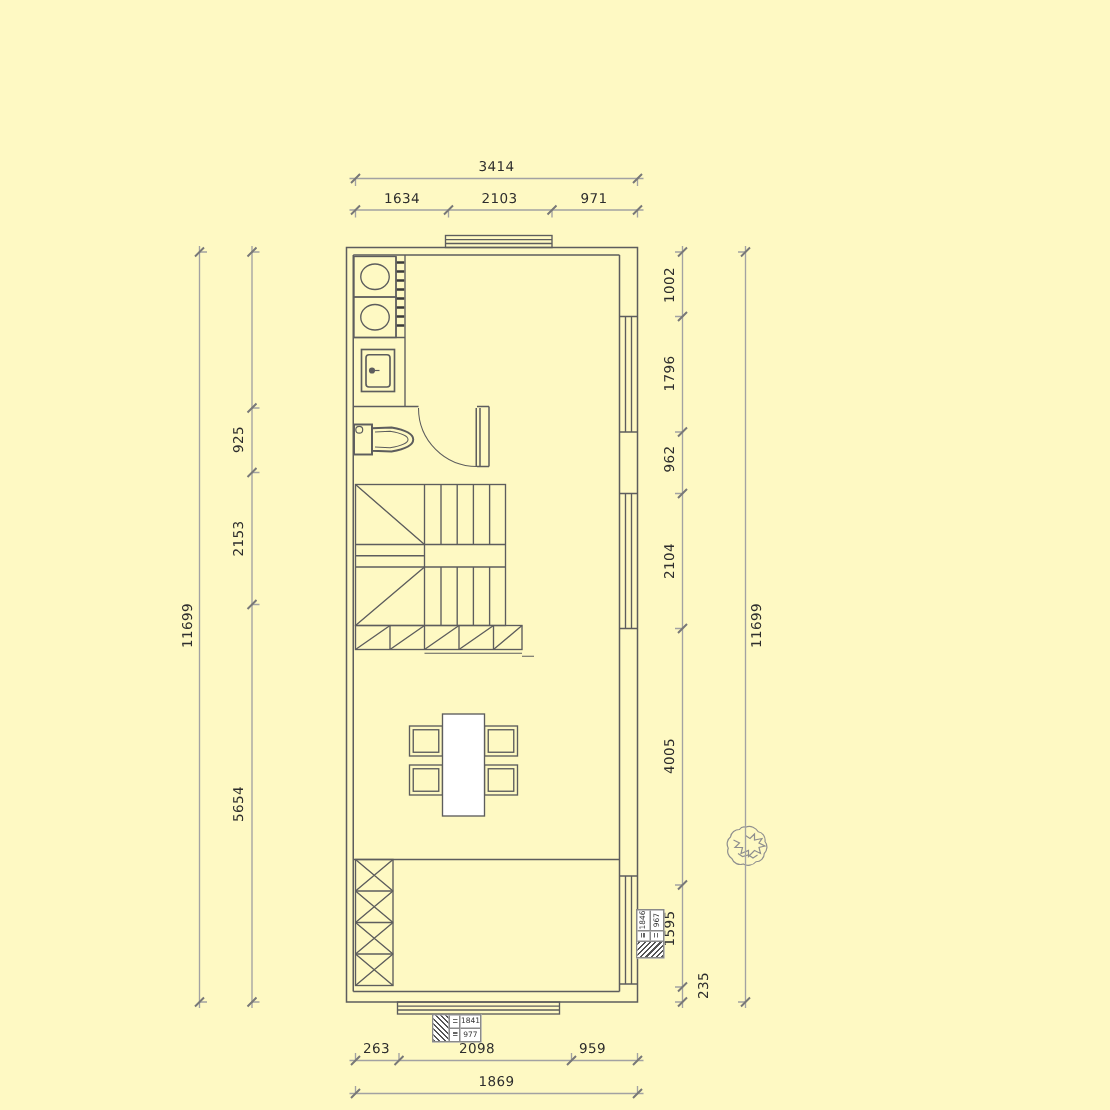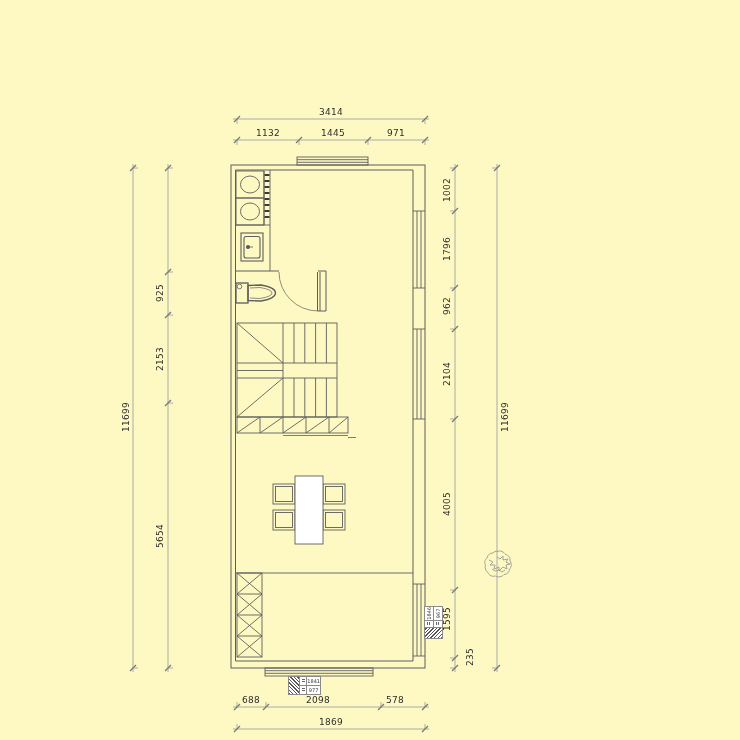--- a/index.html
+++ b/index.html
@@ -157,27 +157,27 @@
              M234,710 l6,-6 M263,710 l6,-6 M378,710 l6,-6 M422,710 l6,-6
              M234,732 l6,-6 M422,732 l6,-6
              M130,171 l6,-6 M130,671 l6,-6
              M165,171 l6,-6 M165,275 l6,-6 M165,318 l6,-6 M165,406 l6,-6 M165,671 l6,-6
              M452,171 l6,-6 M452,214 l6,-6 M452,291 l6,-6 M452,332 l6,-6 M452,422 l6,-6 M452,593 l6,-6 M452,661 l6,-6 M452,671 l6,-6
              M494,171 l6,-6 M494,671 l6,-6"></path>
   </g>
 </svg>
 
 <div class="lbl" style="left:331px;top:112px">3414</div>
-<div class="lbl" style="left:268px;top:133px">1132</div>
-<div class="lbl" style="left:333px;top:133px">1445</div>
+<div class="lbl" style="left:268px;top:133px">1634</div>
+<div class="lbl" style="left:333px;top:133px">2103</div>
 <div class="lbl" style="left:396px;top:133px">971</div>
 
-<div class="lbl" style="left:251px;top:700px">688</div>
+<div class="lbl" style="left:251px;top:700px">263</div>
 <div class="lbl" style="left:318px;top:700px">2098</div>
-<div class="lbl" style="left:395px;top:700px">578</div>
+<div class="lbl" style="left:395px;top:700px">959</div>
 <div class="lbl" style="left:331px;top:722px">1869</div>
 
 <div class="lbl rot" style="left:126px;top:417px">11699</div>
 <div class="lbl rot" style="left:160px;top:293px">925</div>
 <div class="lbl rot" style="left:160px;top:359px">2153</div>
 <div class="lbl rot" style="left:160px;top:536px">5654</div>
 
 <div class="lbl rot" style="left:447px;top:190px">1002</div>
 <div class="lbl rot" style="left:447px;top:249px">1796</div>
 <div class="lbl rot" style="left:447px;top:306px">962</div>

